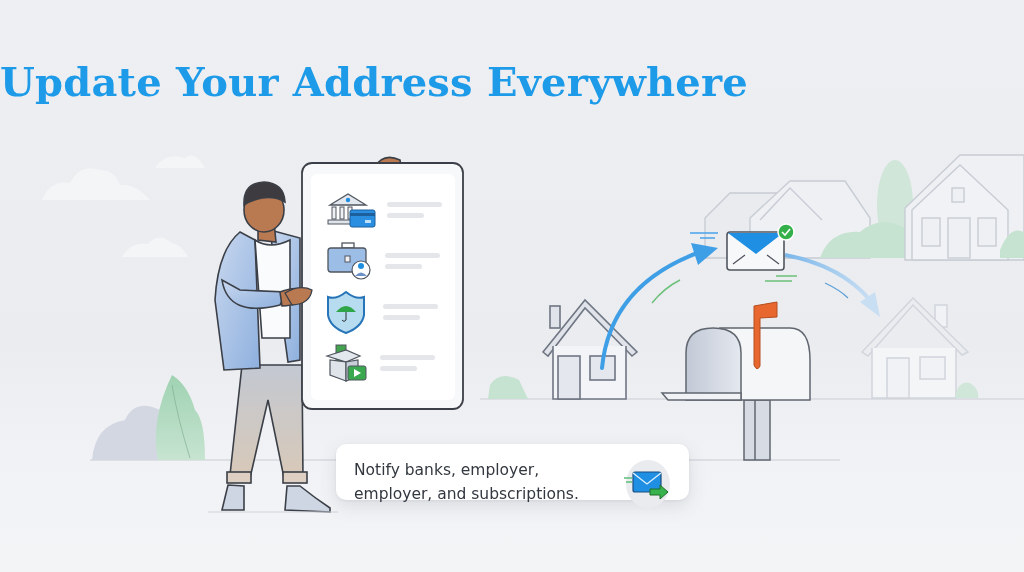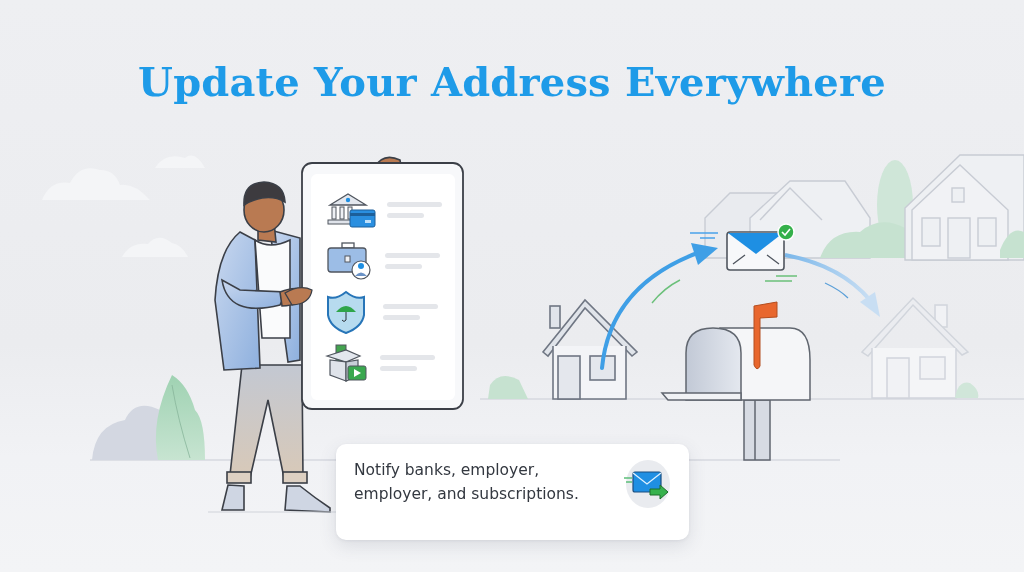--- a/index.html
+++ b/index.html
@@ -2,27 +2,27 @@
 <html><head>
 <meta charset="utf-8">
 <style>
   html, body { margin:0; padding:0; }
   body {
     width:1024px; height:572px; overflow:hidden; position:relative;
     background: linear-gradient(180deg, #eeeff2 0%, #ebecef 60%, #f1f2f5 80%, #f3f4f6 100%);
     font-family: "DejaVu Sans", sans-serif;
   }
   .title {
-    position:absolute; left:0; top:58px; width:1024px; text-align:center;
+    position:absolute; left:0; top:58px; width:1024px; text-align:left;
     font-family: "DejaVu Serif", serif; font-weight:bold; font-size:40px;
     color:#1e9be8; letter-spacing:0.2px;
   }
   .scene { position:absolute; left:0; top:0; width:1024px; height:572px; }
   .caption-card {
-    position:absolute; left:336px; top:444px; width:353px; height:96px;
+    position:absolute; left:336px; top:444px; width:353px; height:56px;
     background:#ffffff; border-radius:10px;
     box-shadow: 0 6px 18px rgba(60,70,90,0.13), 0 1px 3px rgba(60,70,90,0.08);
   }
   .caption-text {
     position:absolute; left:18px; top:14px; width:250px;
     font-family: "DejaVu Sans", sans-serif; font-size:15.5px; line-height:24px;
     color:#333840;
   }
   .caption-icon { position:absolute; left:282px; top:14px; width:56px; height:52px; }
 </style>

